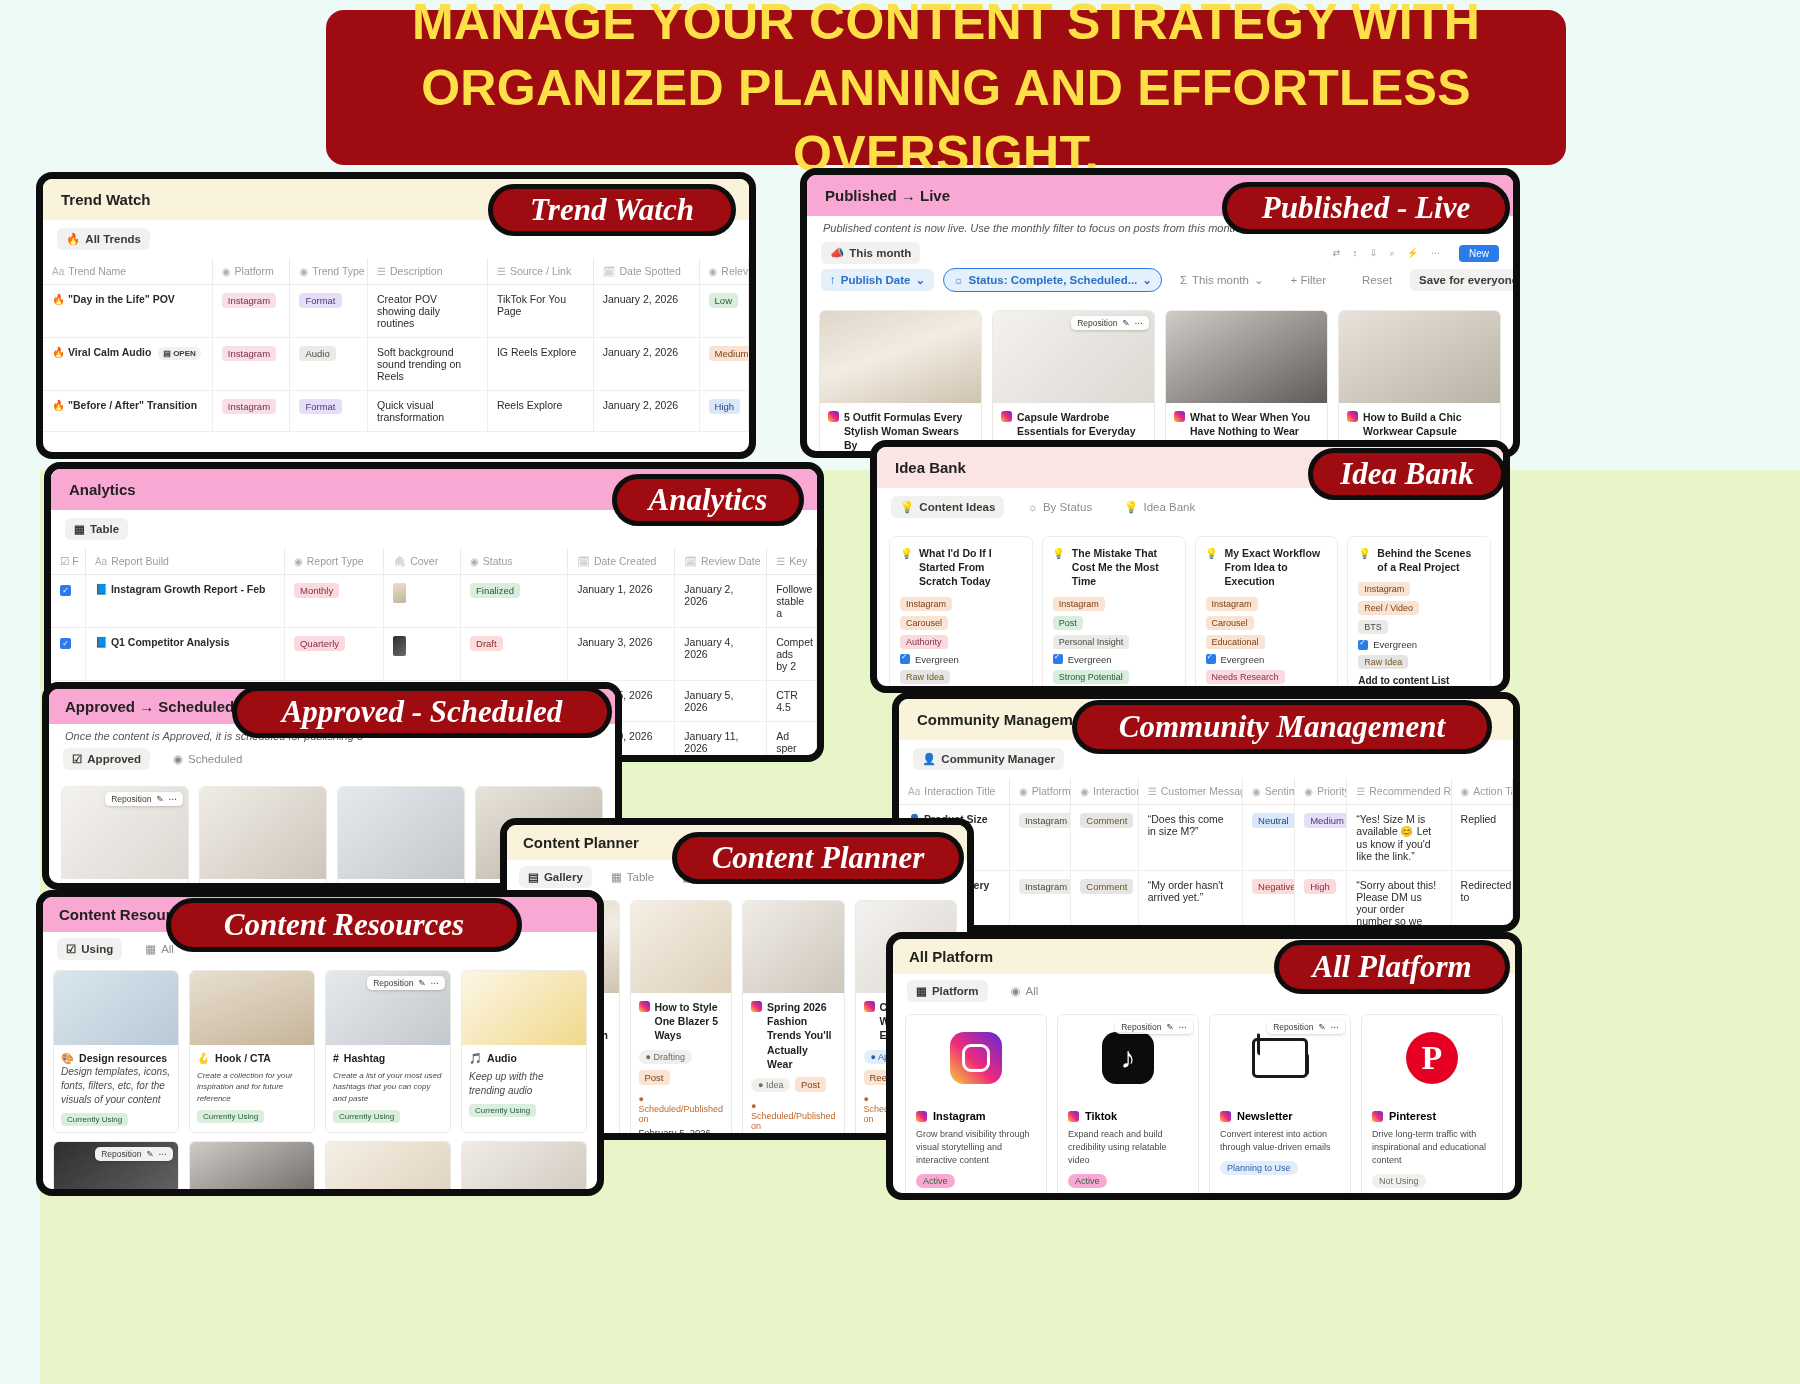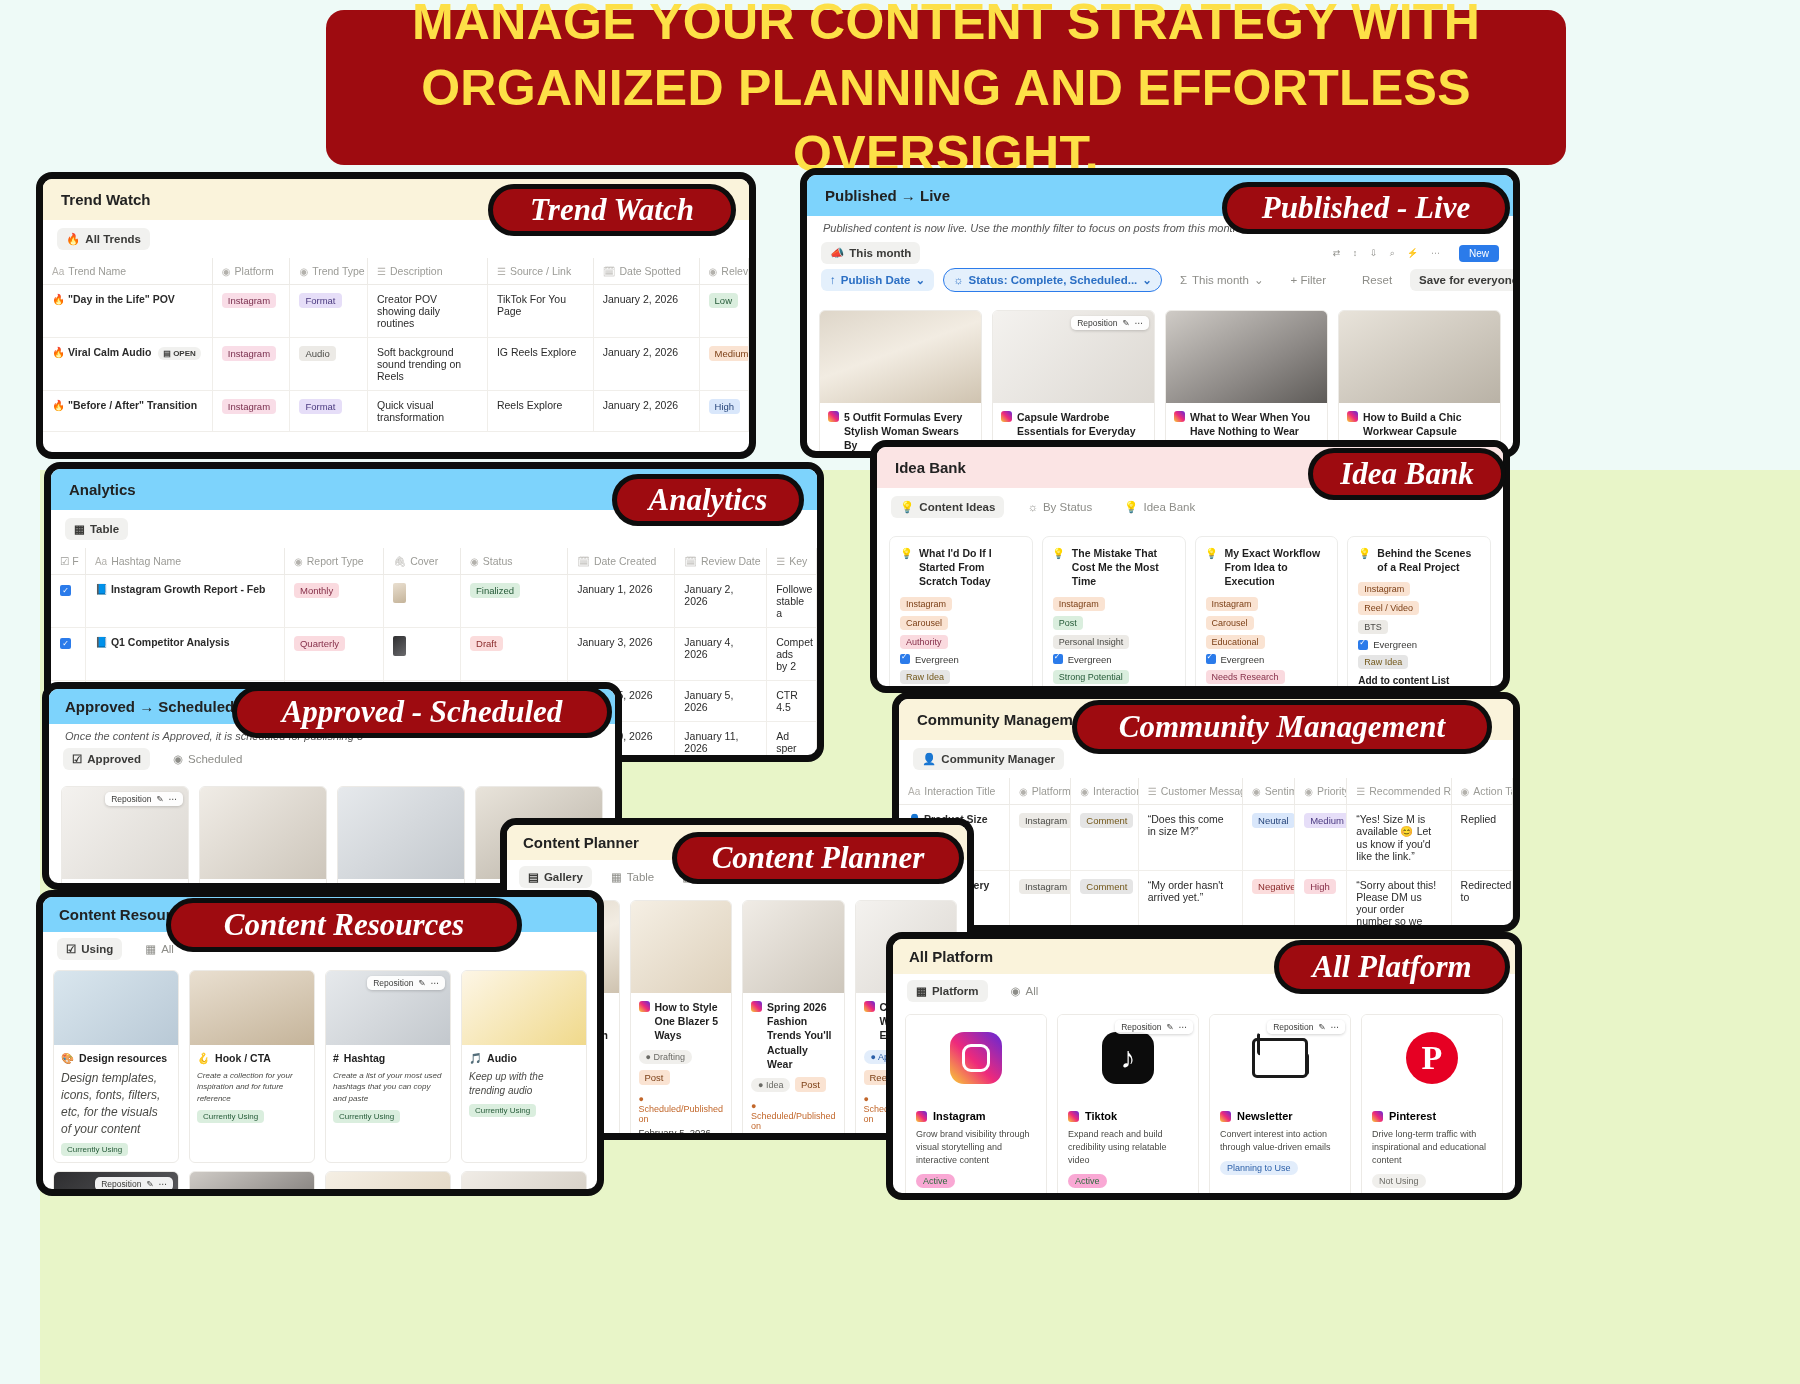--- a/index.html
+++ b/index.html
@@ -29,21 +29,21 @@
   
   .panel {
     position:absolute; background:#fff;
     border:7px solid #0d0d0d; border-radius:16px;
     overflow:hidden;
   }
   .panel-head {
     padding:12px 18px; font-size:15px; font-weight:600; color:#222;
   }
   .panel-head.cream { background:#faf3db; }
-  .panel-head.mint  { background:#7dd3fc; }
+  .panel-head.mint  { background:#f9a8d4; }
   .panel-head.pink  { background:#fbe4e4; }
 
   .toolbar { display:flex; align-items:center; gap:14px; padding:8px 14px; }
   .chip {
     display:inline-flex; align-items:center; gap:5px;
     background:#f1f1ef; color:#3a3a38; font-size:11.5px; font-weight:600;
     padding:4px 9px; border-radius:6px; white-space:nowrap;
   }
   .chip.plain { background:transparent; color:#8d8d88; font-weight:500; }
   .subtext { font-size:11px; color:#555; font-style:italic; padding:6px 16px 0 16px; }
@@ -316,21 +316,21 @@
         <col style="width:13%">
         <col style="width:10%">
         <col style="width:14%">
         <col style="width:14%">
         <col style="width:12%">
         <col style="width:6.5%">
       </colgroup>
     <thead>
         <tr>
       <th>☑ <span>F</span></th>
-      <th><span class="icon-sm">Aa</span><span>Hashtag Name</span></th>
+      <th><span class="icon-sm">Aa</span><span>Report Build</span></th>
       <th><span class="icon-sm">◉</span><span>Report Type</span></th>
       <th><span class="icon-sm">🖇</span><span>Cover</span></th>
       <th><span class="icon-sm">◉</span><span>Status</span></th>
       <th><span class="icon-sm">🗓</span><span>Date Created</span></th>
       <th><span class="icon-sm">🗓</span><span>Review Date</span></th>
       <th><span class="icon-sm">☰</span><span>Key</span></th>
     </tr>
       </thead>
     <tbody id="an-body">
         <tr>
@@ -625,21 +625,21 @@
   <div class="toolbar" style="padding:6px 14px;">
     <span class="chip">☑ <span>Using</span></span>
     <span class="chip plain">▦ <span>All</span></span>
   </div>
   <div class="gallery" id="cr-row1" style="padding:4px 10px;">
       <div class="gcard">
         <div class="gimg ph6" style="height:74px;position:relative"></div>
         <div class="gbody" style="padding:6px 7px"><div class="gtitle">
             <span>🎨</span>
             <span>Design resources</span>
-          </div><div style="font-size:12px;font-style:italic;color:#4a4a46;line-height:1.4;margin-top:5px">Design templates, icons, fonts, filters, etc, for the visuals of your content</div><span class="tag t-green" style="margin-top:6px;display:inline-block;font-size:8px">Currently Using</span></div>
+          </div><div style="font-size:10px;font-style:italic;color:#4a4a46;line-height:1.4;">Design templates, icons, fonts, filters, etc, for the visuals of your content</div><span class="tag t-green" style="margin-top:6px;display:inline-block;font-size:8px">Currently Using</span></div>
       </div>
       <div class="gcard">
         <div class="gimg ph7" style="height:74px;position:relative"></div>
         <div class="gbody" style="padding:6px 7px"><div class="gtitle">
             <span>🪝</span>
             <span>Hook / CTA</span>
           </div><div style="font-size:8px;font-style:italic;color:#4a4a46;line-height:1.4;margin-top:5px">Create a collection for your inspiration and for future reference</div><span class="tag t-green" style="margin-top:6px;display:inline-block;font-size:8px">Currently Using</span></div>
       </div>
       <div class="gcard">
         <div class="gimg ph11" style="height:74px;position:relative">

